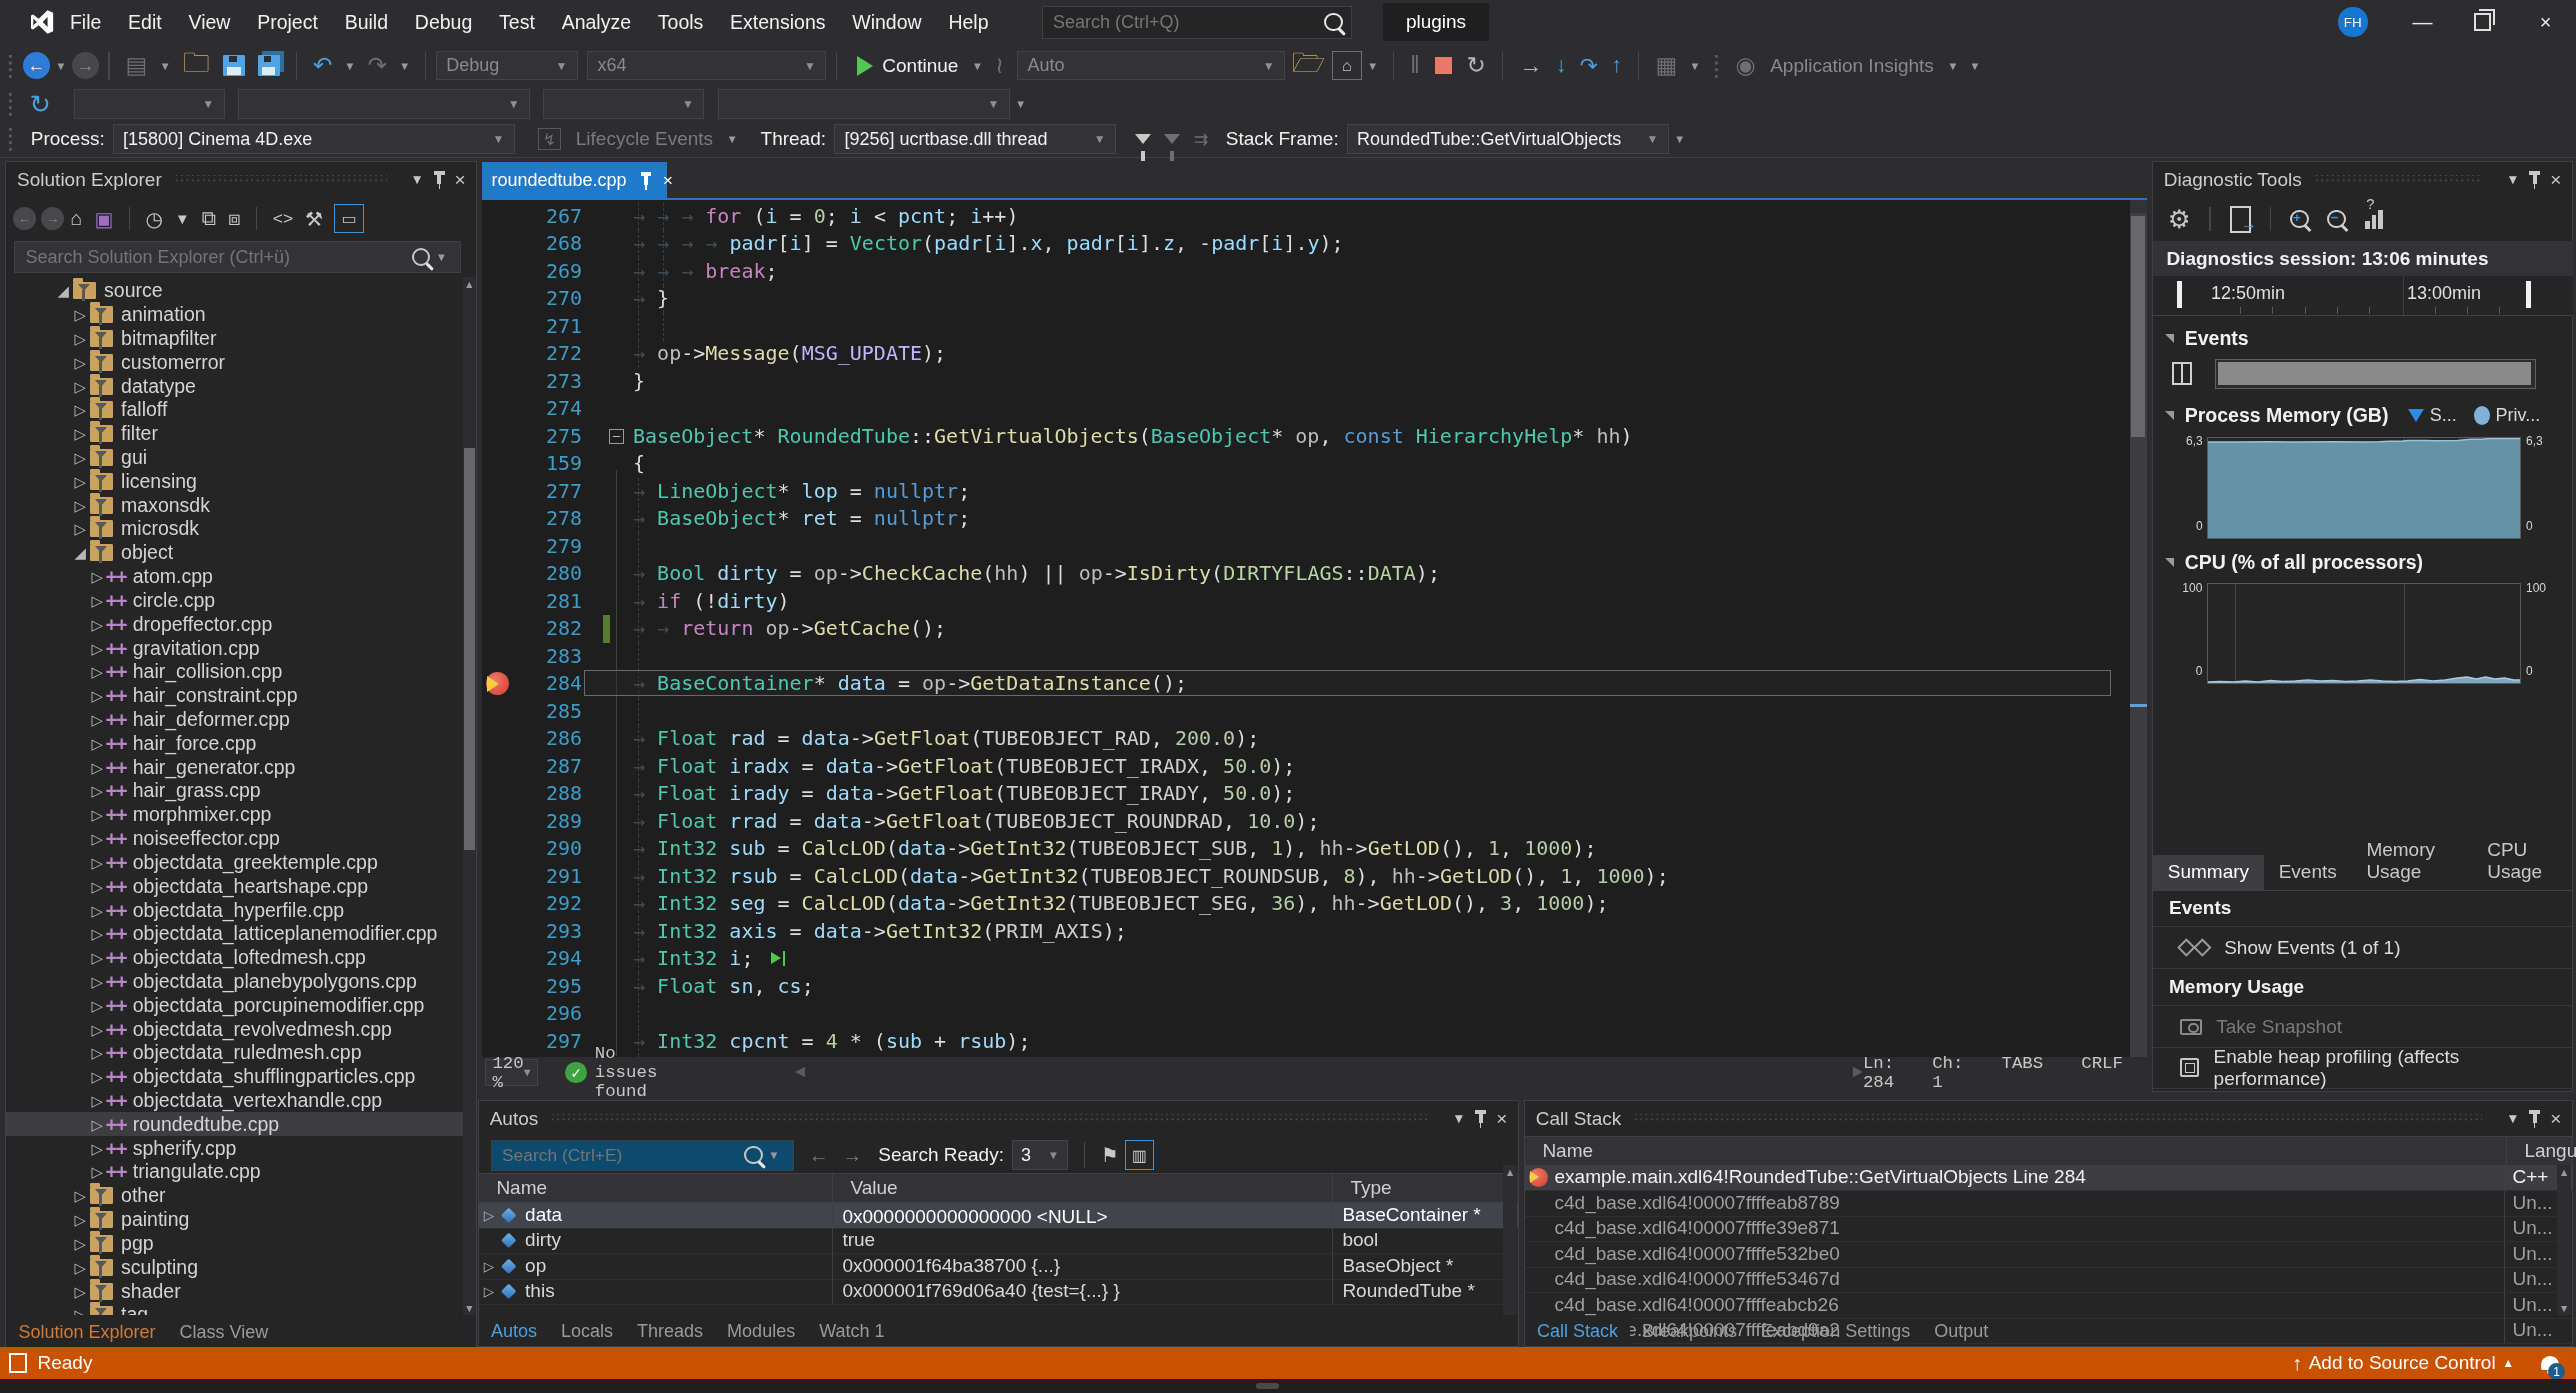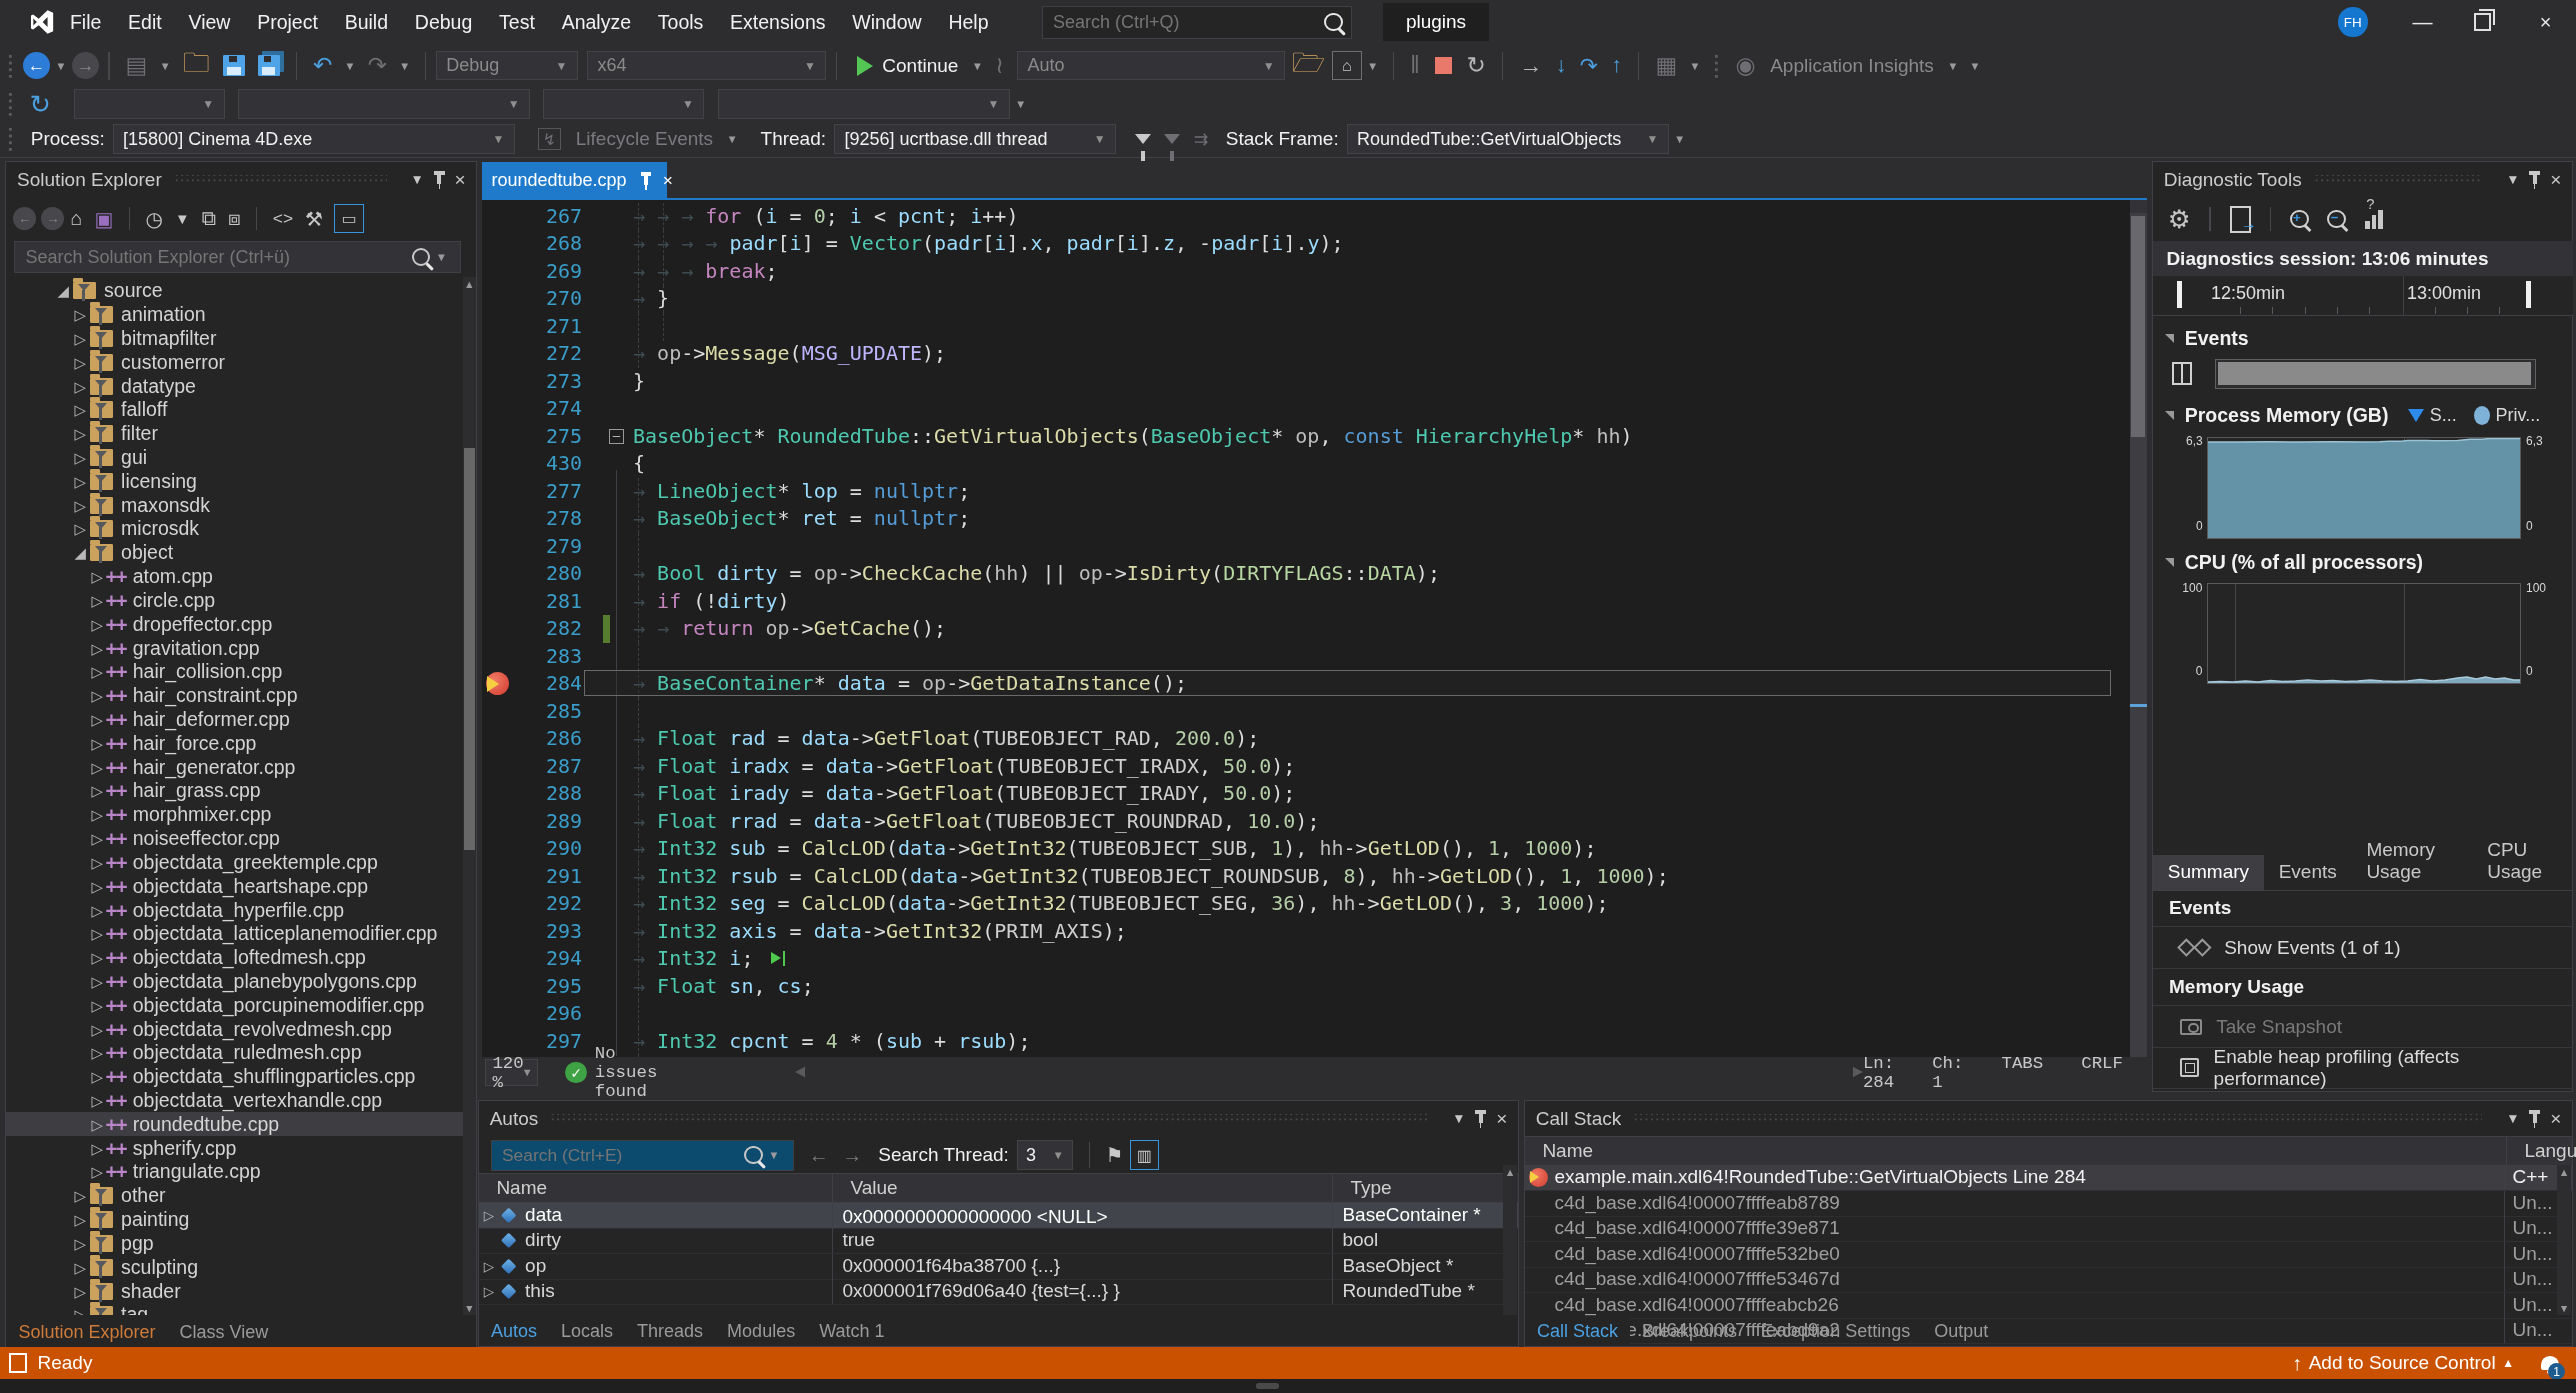--- a/index.html
+++ b/index.html
@@ -663,21 +663,21 @@
         <div class="cl" style="top: 195px;">
           <span class="lnum">274</span>
           <span class="codetxt"></span>
         </div>
         <div class="cl" style="top: 223px;">
           <div class="colbox">–</div>
           <span class="lnum">275</span>
           <span class="codetxt"><span class="tok-t">BaseObject</span><span class="tok-o">* </span><span class="tok-t">RoundedTube</span><span class="tok-o">::</span><span class="tok-f">GetVirtualObjects</span><span class="tok-o">(</span><span class="tok-t">BaseObject</span><span class="tok-o">* </span><span class="tok-p">op</span><span class="tok-o">, </span><span class="tok-k">const</span><span class="tok-o"> </span><span class="tok-t">HierarchyHelp</span><span class="tok-o">* </span><span class="tok-p">hh</span><span class="tok-o">)</span></span>
         </div>
         <div class="cl" style="top: 250px;">
-          <span class="lnum">430</span>
+          <span class="lnum">159</span>
           <span class="codetxt"><span class="tok-o">{</span></span>
         </div>
         <div class="cl" style="top: 278px;">
           <div class="guide" style="left: 156px;"></div>
           <span class="lnum">277</span>
           <span class="codetxt"><span class="tok-w">→ </span><span class="tok-t">LineObject</span><span class="tok-o">* </span><span class="tok-v">lop</span><span class="tok-o"> = </span><span class="tok-k">nullptr</span><span class="tok-o">;</span></span>
         </div>
         <div class="cl" style="top: 305px;">
           <div class="guide" style="left: 156px;"></div>
           <span class="lnum">278</span>
@@ -947,21 +947,21 @@
     <span class="closex">×</span>
   </div>
   <div class="wt-toolbar">
     <div id="autos-search">
       <input placeholder="Search (Ctrl+E)" style="">
       <span class="mag" style="border-color:#c8c8c8;"></span>
       <span class="car">▼</span>
     </div>
     <span class="ghost" style="margin-left:14.8px;">←</span>
     <span class="ghost">→</span>
-    <span class="lbl" style="margin-left:9.4px;">Search Thread:</span>
+    <span class="lbl" style="margin-left:9.4px;">Search Ready:</span>
     <div class="depth-dd">
       <span>3</span>
         <span style="margin-left:auto;color:#8f8f8f;font-size:11.4px;">▼</span>
     </div>
     <span class="vsep" style="height:25.5px;margin-left:16px;"></span>
     <span class="sei">⚑</span>
     <span class="tgl">▥</span>
   </div>
   <div class="grid-hdr" style="top:72px;">
     <div class="col" style="width:354px;">Name</div>

